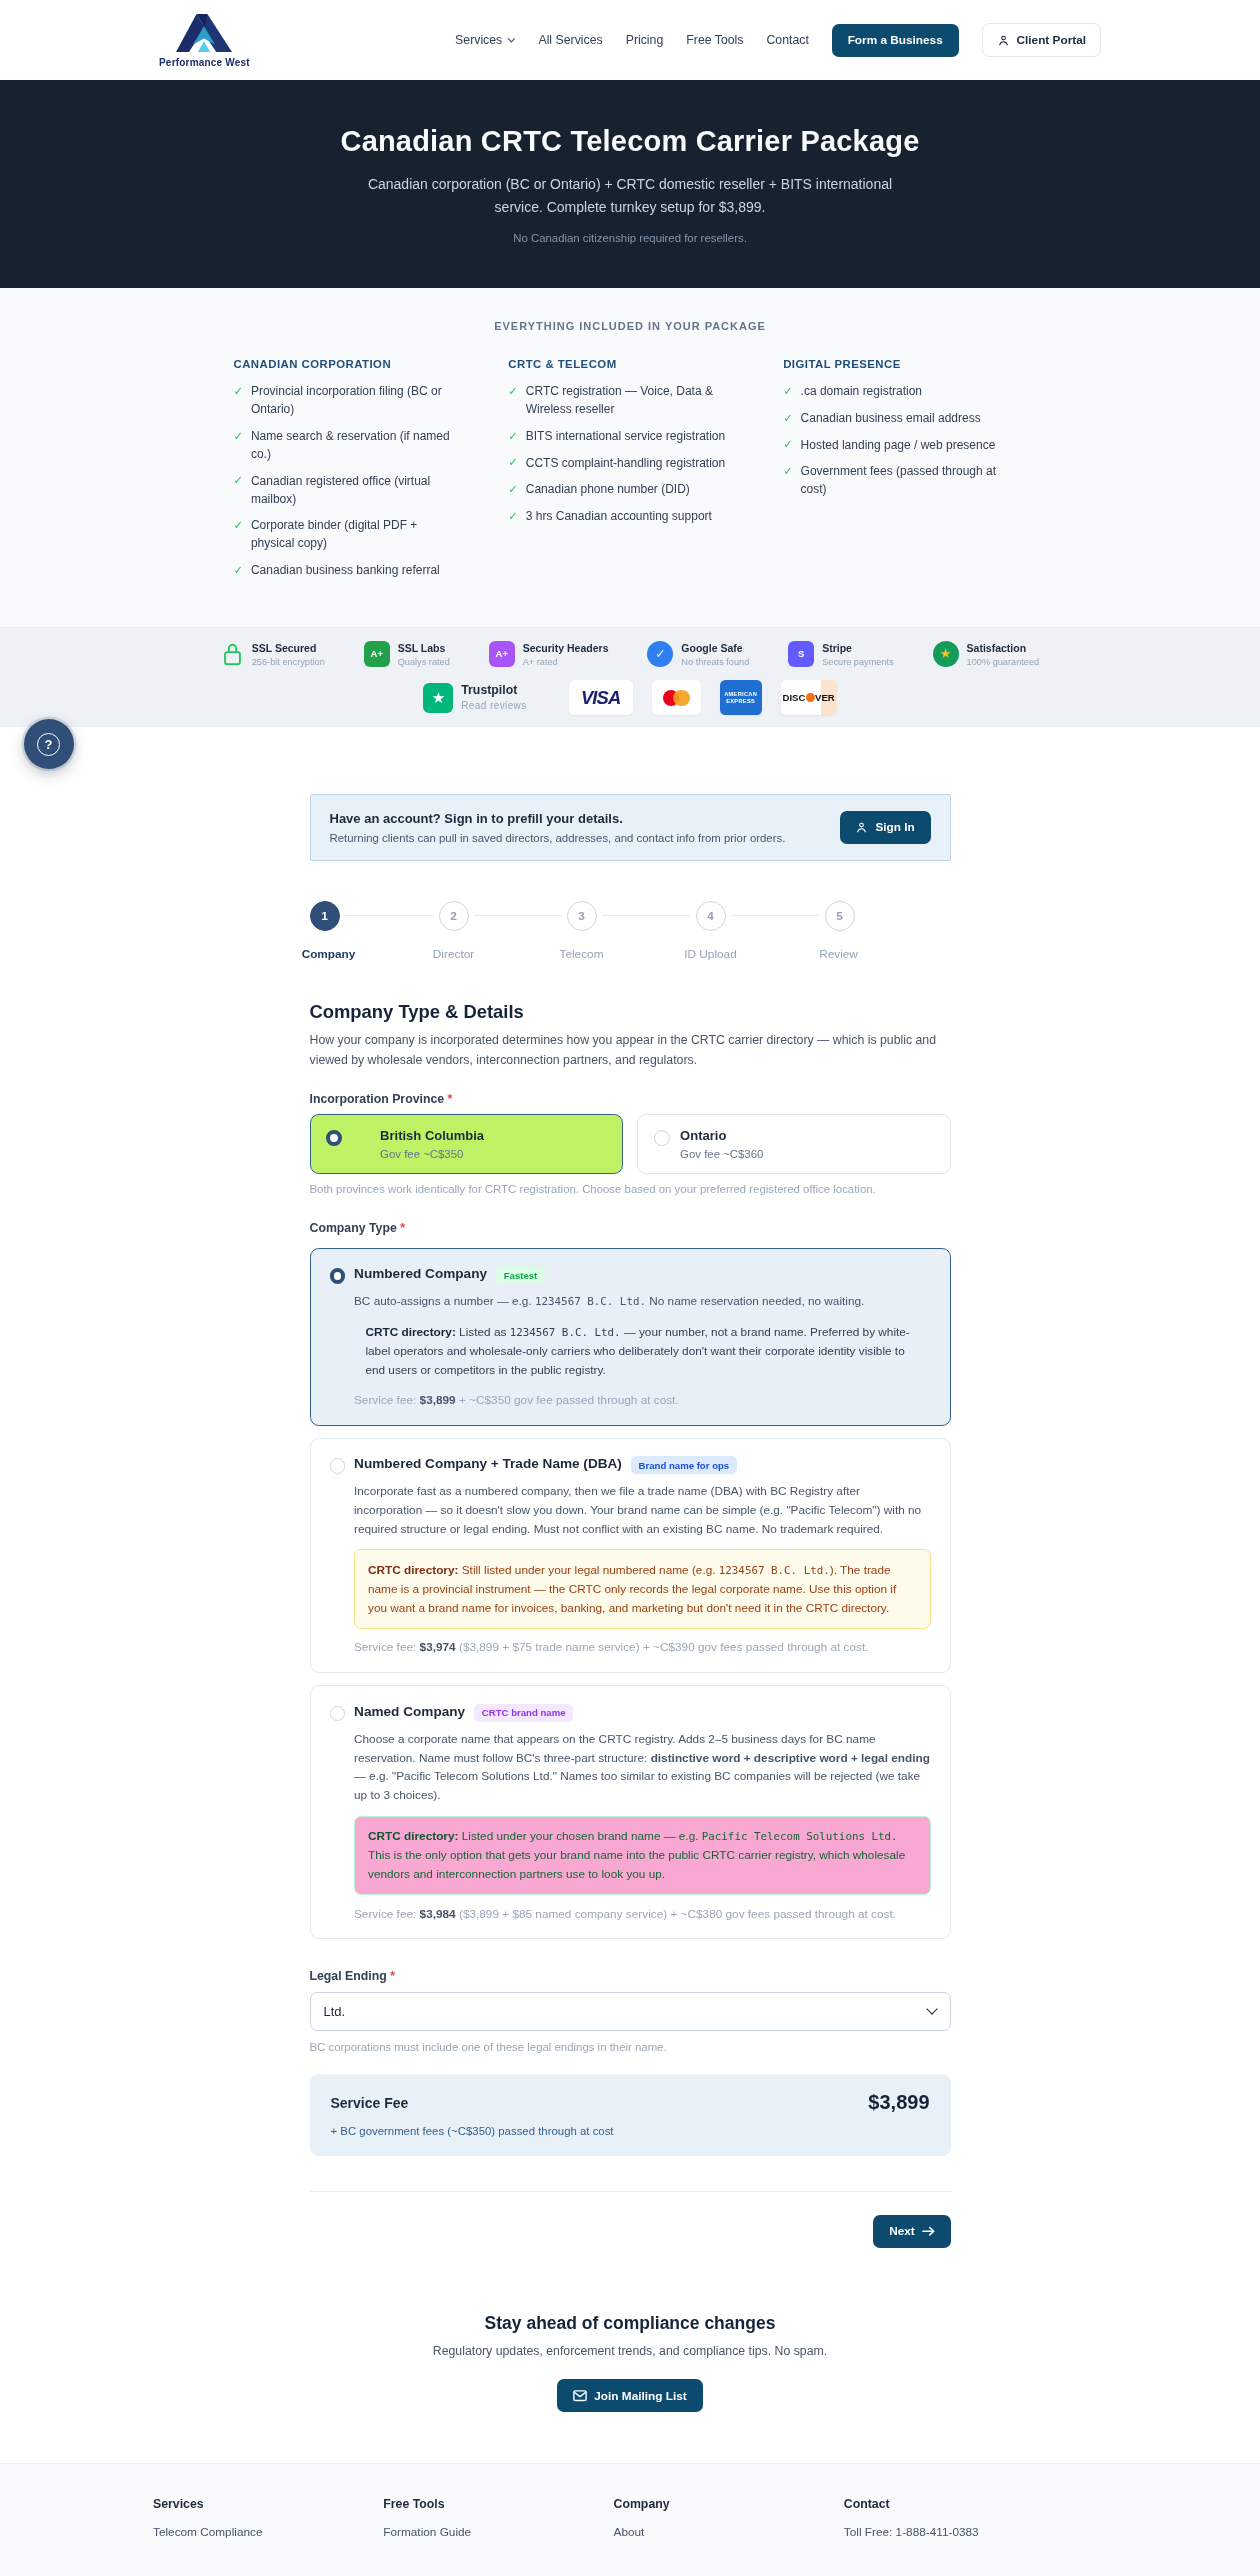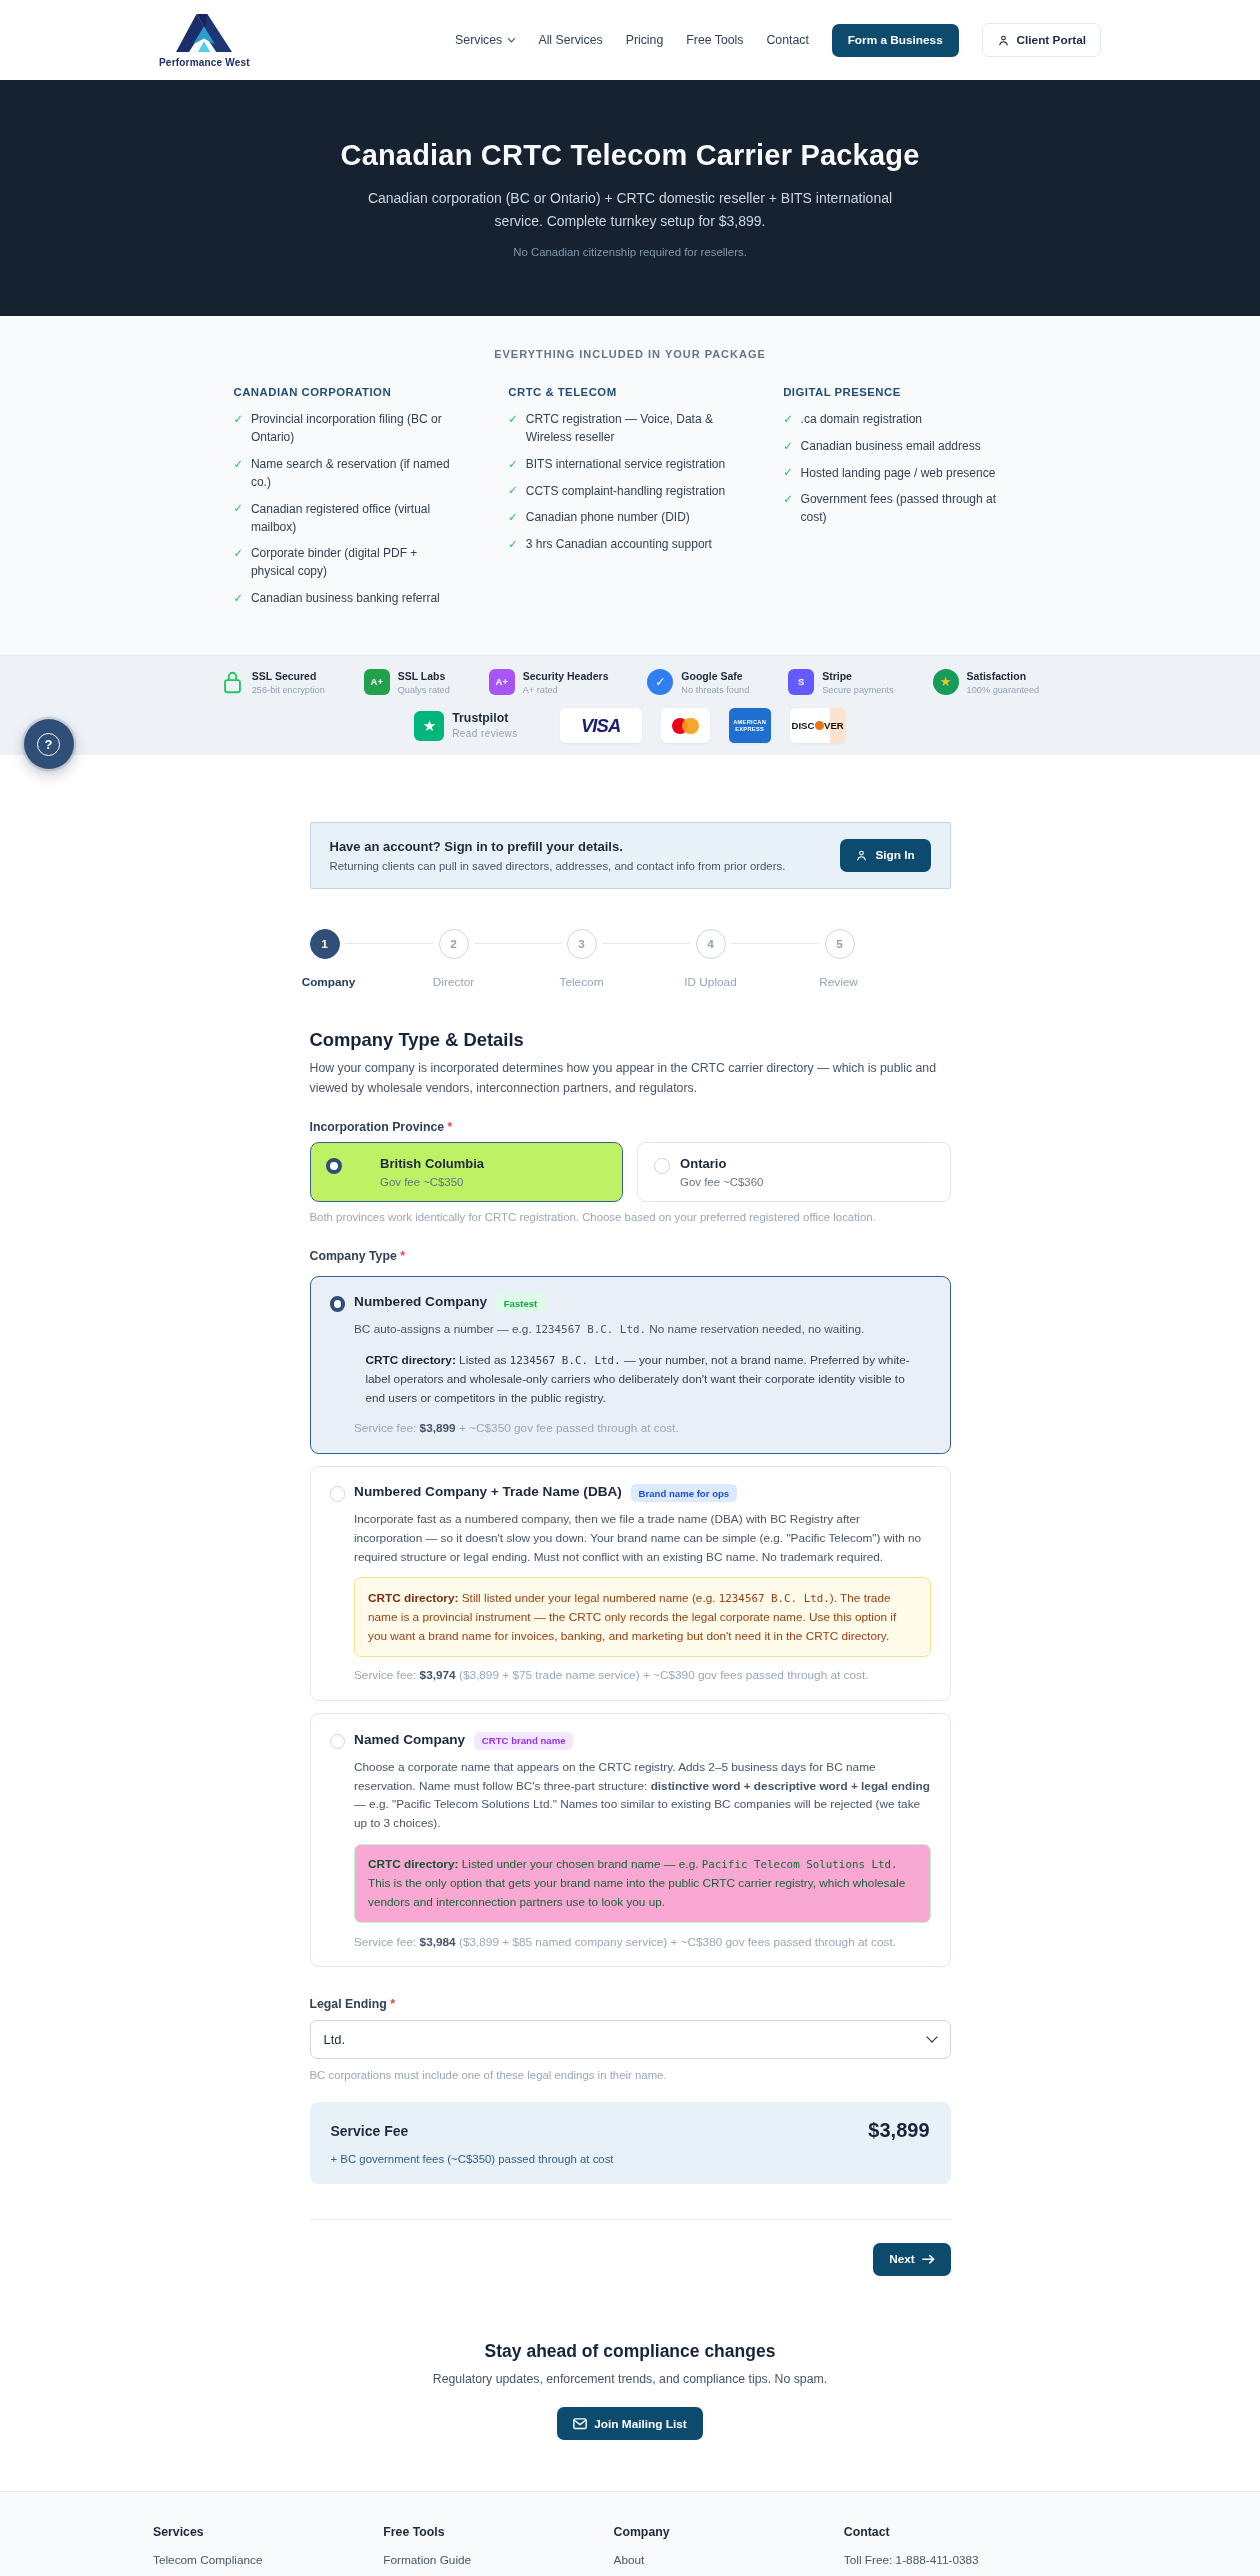--- a/index.html
+++ b/index.html
@@ -15,21 +15,21 @@
   .logo-mark { width:60px; height:42px; }
   .brand-name { font-size:10px; font-weight:700; color:#1b2d6a; letter-spacing:0.2px; }
   .navzone { display:flex; align-items:center; gap:23px; }
   .nav-link { font-size:12.3px; color:#334155; display:inline-flex; align-items:center; gap:4.4px; }
   .chev { width:8.8px; height:8.8px; }
   .btn-primary { background:#0c4a6e; color:#fff; font-size:11.8px; font-weight:700; padding:9.6px 15.8px; border-radius:7px; display:inline-flex; align-items:center; gap:7px; }
   .btn-outline { border:0.9px solid #e2e8f0; color:#1e293b; font-size:11.8px; font-weight:600; padding:8.8px 14px; border-radius:7px; display:inline-flex; align-items:center; gap:7px; background:#fff; }
   .person-ic { width:13px; height:13px; }
 
   
-  .hero { background:#16222f; height:236px; display:flex; flex-direction:column; align-items:center; justify-content:center; text-align:center; }
+  .hero { background:#16222f; height:208px; display:flex; flex-direction:column; align-items:center; justify-content:center; text-align:center; }
   .hero h1 { color:#f8fafc; font-size:29px; font-weight:700; letter-spacing:0.2px; }
   .hero .sub { margin-top:15px; max-width:569px; color:#cbd5e1; font-size:14px; line-height:1.7; }
   .hero .note { margin-top:11.4px; color:#8396ab; font-size:11.4px; }
 
   
   .included { background:#f8fafc; padding:31.5px 0 39px; }
   .included-heading { text-align:center; font-size:11px; letter-spacing:0.09em; color:#64748b; font-weight:600; }
   .included-grid { max-width:793px; margin:26px auto 0; display:grid; grid-template-columns:1fr 1fr 1fr; gap:31.5px; }
   .inc-col-title { font-size:11.4px; font-weight:700; color:#1e4e79; letter-spacing:0.04em; margin-bottom:12.3px; }
   .inc-item { display:flex; gap:7.9px; font-size:12px; line-height:1.5; color:#334155; margin-bottom:8.8px; max-width:217px; }
@@ -47,21 +47,21 @@
   .lock-svg { width:23px; height:26px; }
   .star-glyph::before { content:"★"; color:#f5c518; font-size:13px; }
   .check-glyph::before { content:"✓"; color:#fff; font-size:12.3px; font-weight:700; }
   .pay-row { display:flex; justify-content:center; align-items:center; gap:19px; margin-top:13px; }
   .tp { display:flex; align-items:flex-start; gap:7.9px; margin-right:23px; }
   .tp-ic { width:30px; height:30px; background:#00b67a; border-radius:6.1px; display:flex; align-items:center; justify-content:center; }
   .tp-ic::before { content:"★"; color:#fff; font-size:15px; }
   .tp-t { font-size:12.3px; font-weight:700; color:#1e293b; }
   .tp-s { font-size:10px; color:#94a3b8; margin-top:3.5px; letter-spacing:0.04em; }
   .pay-card { height:35px; border-radius:5.3px; background:#fff; display:flex; align-items:center; justify-content:center; box-shadow:0 0.9px 1.8px rgba(15,23,42,.06); overflow:hidden; position:relative; }
-  .visa-card { width:82px; }
+  .visa-card { width:64px; }
   .visa-txt { color:#1a1f71; font-weight:800; font-style:italic; font-size:18.4px; letter-spacing:-0.9px; }
   .mc-card { width:49px; }
   .mc-c { width:16.6px; height:16.6px; border-radius:50%; }
   .mc-red { background:#eb001b; margin-right:-6.1px; }
   .mc-org { background:#f79e1b; opacity:.92; }
   .amex-card { width:42px; background:#1f6fd0; flex-direction:column; }
   .amex-l { color:#fff; font-size:5.7px; font-weight:800; letter-spacing:0.05em; line-height:1.25; }
   .disc-card { width:56px; }
   .disc-wedge { position:absolute; right:0; top:0; bottom:0; width:15.8px; background:#fbe3d0; }
   .disc-txt { position:relative; color:#111; font-weight:800; font-size:9.6px; display:flex; align-items:center; }

